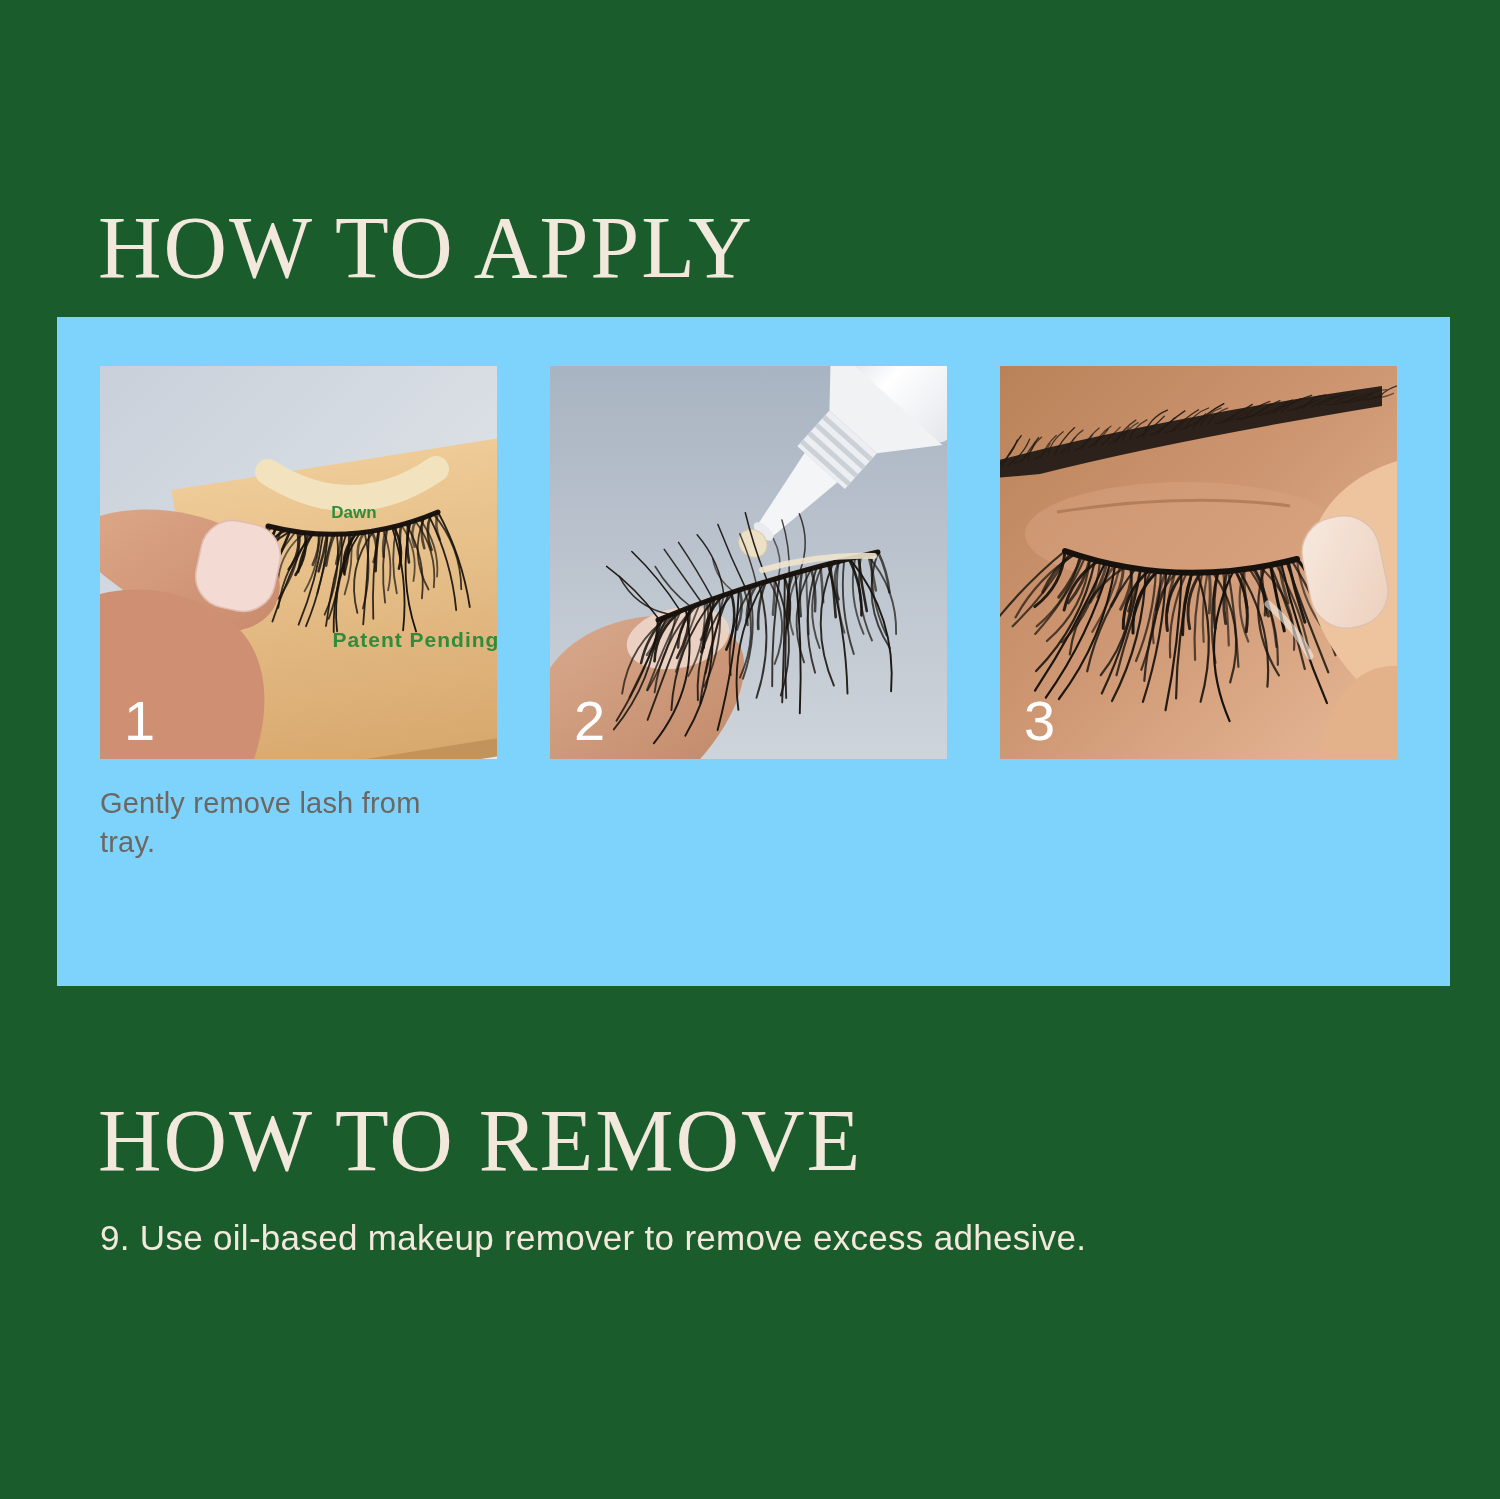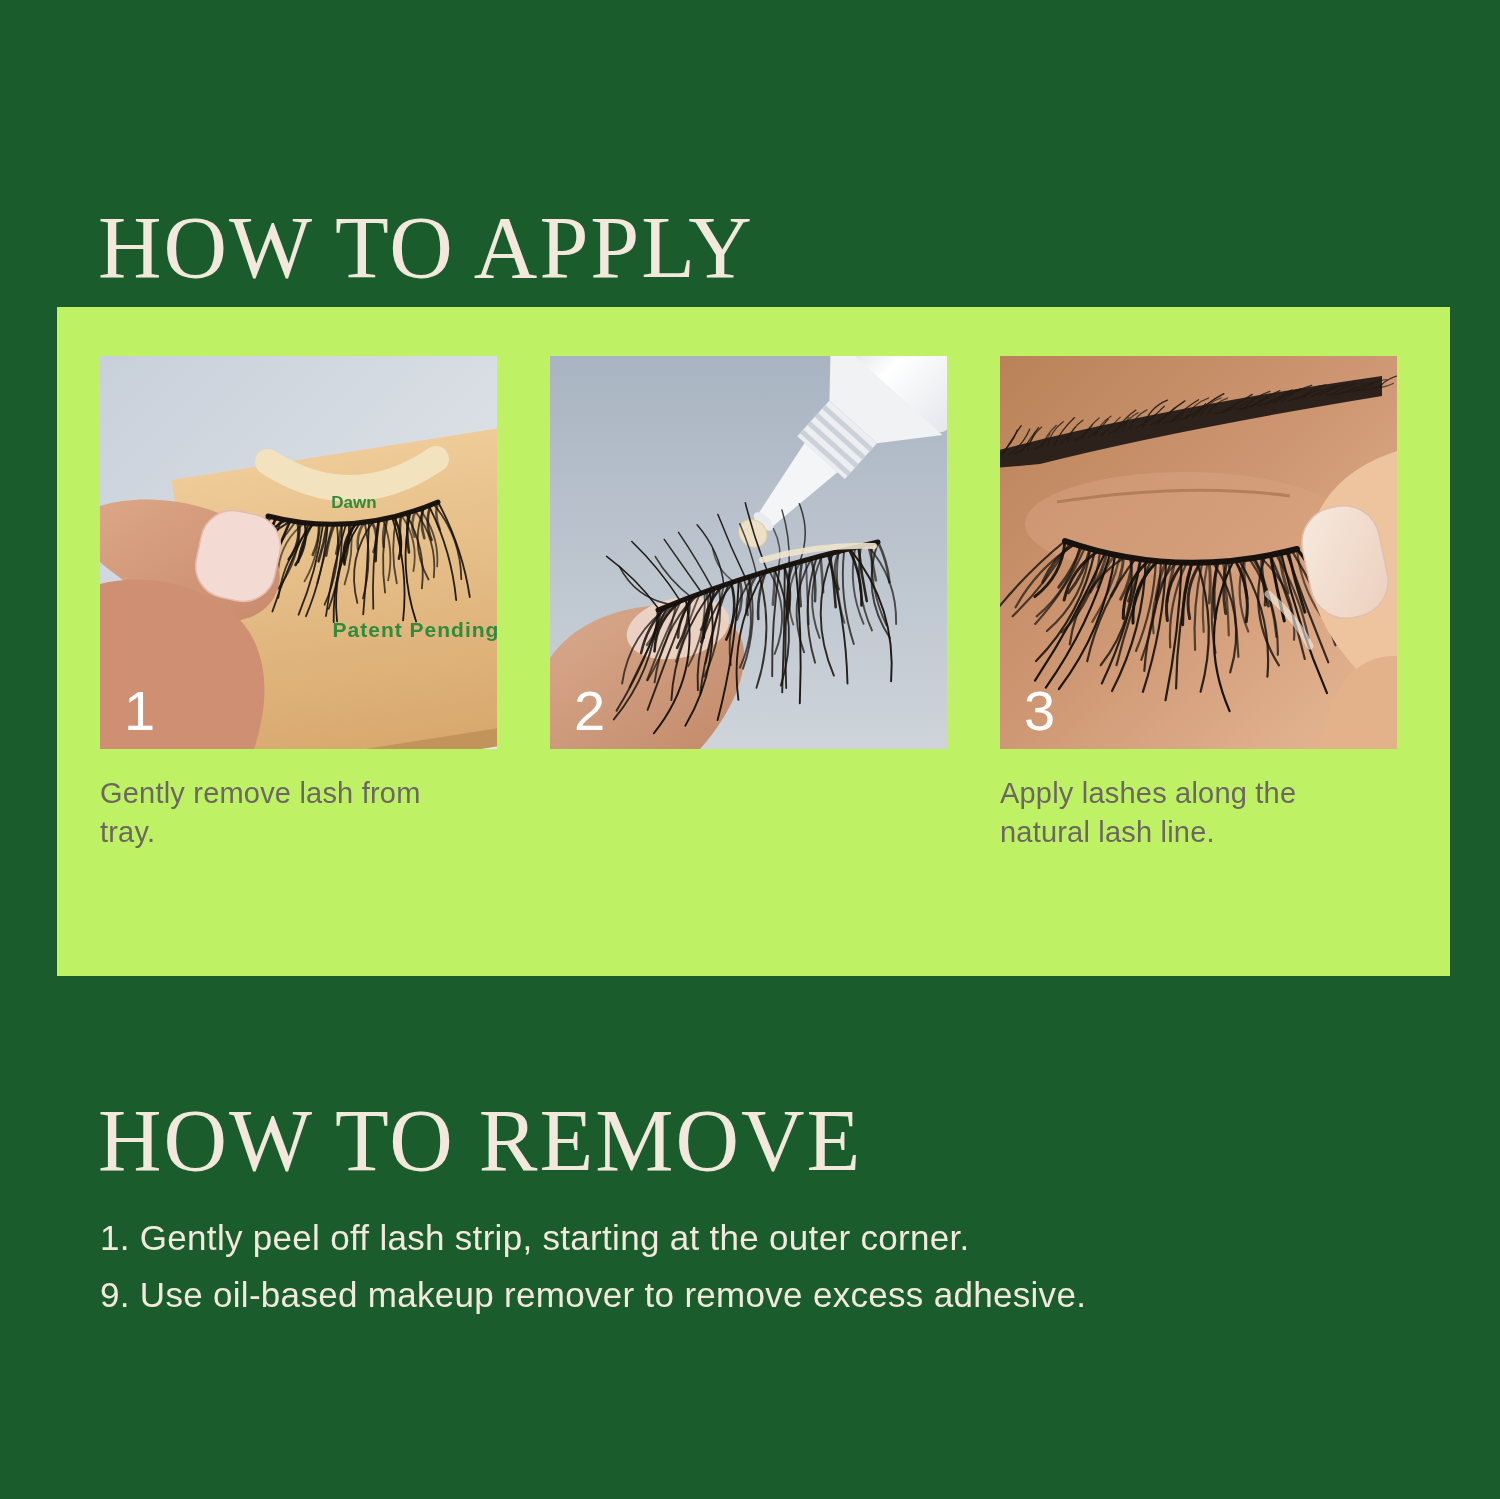--- a/index.html
+++ b/index.html
@@ -8,22 +8,22 @@
     background:#1a5c2b;
     font-family:"Liberation Sans", sans-serif;
   }
   .title{
     position:absolute;margin:0;color:#f2e9dc;font-weight:400;
     letter-spacing:2px;line-height:1;white-space:nowrap;font-family:Liberation Serif, serif;
   }
   #apply-title{left:98px;top:204px;font-size:88px;}
   #remove-title{left:98px;top:1097px;font-size:88px;}
   .panel{
-    position:absolute;left:57px;top:307px;width:1393px;height:669px;
-    background:#bef264;
+    position:absolute;left:57px;top:317px;width:1393px;height:669px;
+    background:#7dd3fc;
   }
   .steps-row{
     position:absolute;left:43px;top:49px;display:flex;gap:53px;
   }
   figure.step{margin:0;width:397px;}
   .photo{
     position:relative;width:397px;height:393px;overflow:hidden;background:#c3ccd6;
   }
   .photo svg{display:block;width:100%;height:100%;}
   .step-num{
@@ -430,27 +430,24 @@
                 <path d="M288.1,195.2 Q294.9,226.1 304.9,256.2" stroke="#17120d" stroke-width="3" fill="none" stroke-linecap="round" opacity="0.94"></path>
                 <path d="M297.0,193.0 Q319.5,219.9 323.8,254.7" stroke="#17120d" stroke-width="3" fill="none" stroke-linecap="round" opacity="1.00"></path>
               </g>
             <path d="M268,238 Q296,262 310,290" stroke="#f5f0e8" stroke-width="7" fill="none" opacity=".6" stroke-linecap="round"></path>
             <path d="M397,95 C350,110 318,140 310,182 C302,226 318,268 350,306 C372,332 397,346 397,346 Z" fill="#eec49f"></path>
             <path d="M397,300 C358,298 328,330 320,393 L397,393 Z" fill="#e3b28a"></path>
             <rect x="306" y="150" width="78" height="112" rx="36" transform="rotate(-12 345 206)" fill="url(#nail3)" stroke="#e0c0ae" stroke-width="1.5"></rect>
           </svg>
           <span class="step-num">3</span>
         </div>
-        <figcaption class="caption">Apply lashes along the
-natural lash line.</figcaption>
       </figure>
 
     </div>
   </section>
 
   <h2 class="title" id="remove-title">HOW TO REMOVE</h2>
 
   <div class="remove-list">
-    <p>1. Gently peel off lash strip, starting at the outer corner.</p>
     <p>9. Use oil-based makeup remover to remove excess adhesive.</p>
   </div>
 
 </main>
 
 </body></html>

